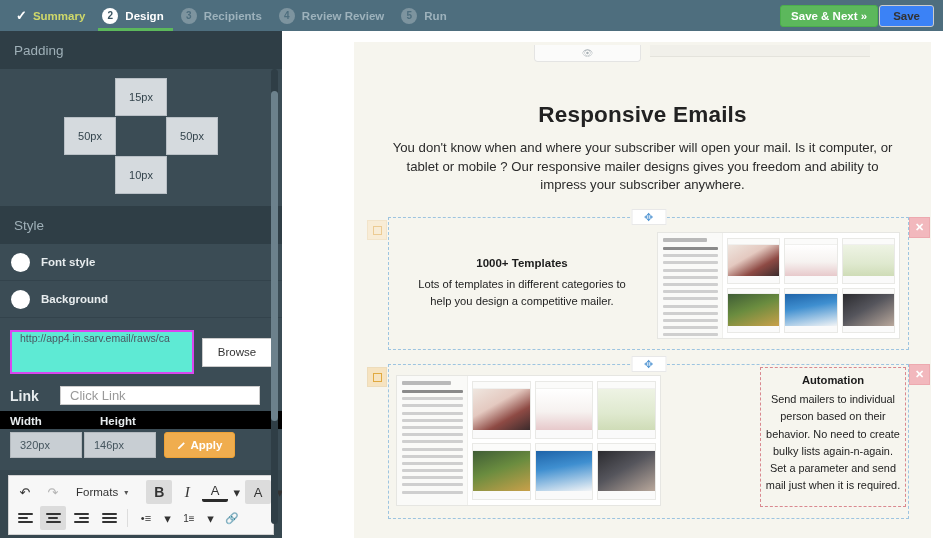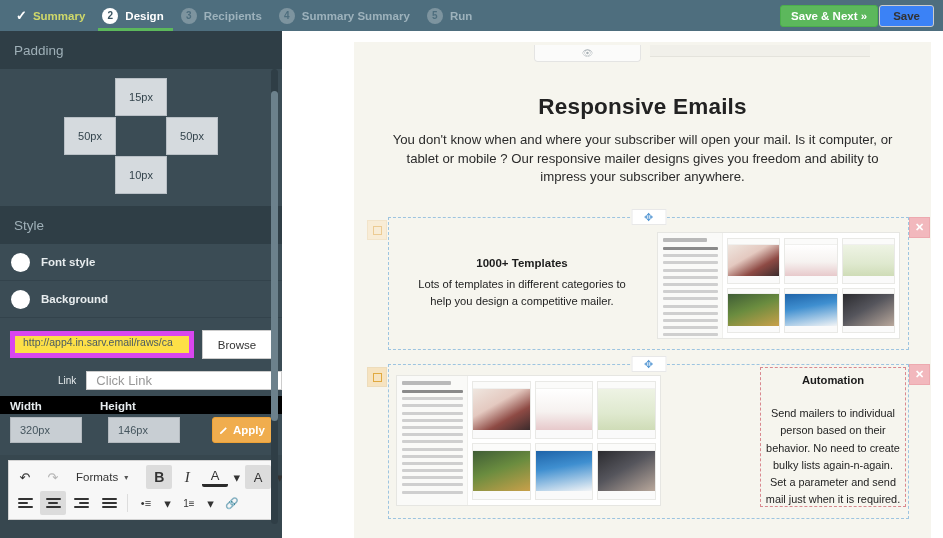--- a/index.html
+++ b/index.html
@@ -100,60 +100,60 @@
     background: #ffffff; margin-right: 11px; flex: 0 0 19px;
   }
   .style-row .lbl { font-size: 11.5px; color: #e7ecee; font-weight: bold; }
 
   
   .url-row {
     display: flex; align-items: center; gap: 8px;
     padding: 12px 10px 8px 10px; background: #3b4c55;
   }
   .url-input {
-    flex: 1; height: 27px;
-    background: #fde047; border: 5px solid #d946ef;
+    flex: 1; height: 44px;
+    background: #5eead4; border: 2px solid #d946ef;
     color: #4a5a63; font-size: 10.5px;
     padding: 0 8px; outline: none;
     font-family: "Liberation Sans", sans-serif;
     white-space: nowrap; overflow: hidden; text-overflow: clip;
   }
   .btn-browse {
     width: 70px; height: 29px;
     background: #ffffff; border: 1px solid #cccccc;
     color: #333333; font-size: 11.5px;
     cursor: pointer;
     font-family: "Liberation Sans", sans-serif;
   }
 
   
   .link-row {
     display: flex; align-items: center; gap: 10px;
     padding: 4px 22px 6px 10px; background: #3b4c55;
   }
-  .link-row .lbl { font-size: 10px; color: #e7ecee; font-weight: normal; width: 40px; margin-left: 48px; }
+  .link-row .lbl { font-size: 14px; color: #e7ecee; font-weight: bold; width: 40px; }
   .link-input {
     flex: 1; height: 19px;
     background: #ffffff; border: 1px solid #cccccc;
     font-size: 13px; padding: 0 9px; color: #333;
     outline: none;
     font-family: "Liberation Sans", sans-serif;
   }
   .link-input::placeholder { color: #999999; }
 
   
   .wh-labels {
     display: flex; padding: 4px 10px 2px 10px; background: #000000; text-decoration: underline;
   }
   .wh-labels .lbl {
     font-size: 11.5px; color: #e7ecee; font-weight: bold;
   }
   .wh-labels .lbl.w { width: 90px; }
   .wh-row {
-    display: flex; align-items: center; gap: 26px;
+    display: flex; align-items: center; gap: 2px;
     padding: 3px 10px 12px 10px; background: #3b4c55;
   }
   .wh-input {
     width: 72px; height: 26px;
     background: #c8ced3; border: 1px solid #b3b9be;
     color: #45555e; font-size: 11px; padding: 0 9px;
     outline: none;
     font-family: "Liberation Sans", sans-serif;
   }
   .btn-apply {
@@ -228,21 +228,21 @@
   }
   .float-tb .ic { font-size: 9px; color: #9aa4ab; }
   .float-tb-right {
     position: absolute; top: 3px; left: 296px;
     width: 220px; height: 12px;
     background: #f1f0ea; border-bottom: 1px solid #e4e3dc;
   }
 
   
   .mail-head {
-    position: absolute; top: 52px; left: 0; width: 577px;
+    position: absolute; top: 60px; left: 0; width: 577px;
     text-align: center;
   }
   .mail-h1 {
     font-size: 22.5px; font-weight: bold; color: #222222;
     letter-spacing: .2px;
   }
   .mail-p {
     margin-top: 11px; padding: 0 28px;
     font-size: 13.2px; line-height: 18.5px; color: #2b2b2b;
   }
@@ -308,21 +308,21 @@
     width: 265px; height: 131px;
   }
   .r2-right {
     position: absolute; right: 2px; top: 2px;
     width: 146px; height: 140px;
     border: 1px dashed #d9888f;
     display: flex; flex-direction: column;
     align-items: center; text-align: center;
     padding: 6px 4px 0 4px;
   }
-  .r2-title { font-size: 11.2px; font-weight: bold; color: #1b1b1b; margin-bottom: 19px; }
+  .r2-title { font-size: 11.2px; font-weight: bold; color: #1b1b1b; margin-bottom: 5px; }
   .r2-text { font-size: 10.9px; line-height: 17.3px; color: #232323; }
 
   
   .gal {
     width: 100%; height: 100%;
     background: #ffffff; border: 1px solid #e6e6e2;
     display: flex; overflow: hidden;
   }
   .gal-side {
     width: 27%; background: #fafaf8;
@@ -377,21 +377,21 @@
       <span class="lbl">Design</span>
     </div>
 
     <div class="step">
       <span class="num">3</span>
       <span class="lbl">Recipients</span>
     </div>
 
     <div class="step">
       <span class="num">4</span>
-      <span class="lbl">Summary Summary</span>
+      <span class="lbl">Review Review</span>
     </div>
 
     <div class="step">
       <span class="num">5</span>
       <span class="lbl">Run</span>
     </div>
   </div>
 
   <div class="topbar-actions">
     <button class="btn-savenext">Save &amp; Next »</button>

